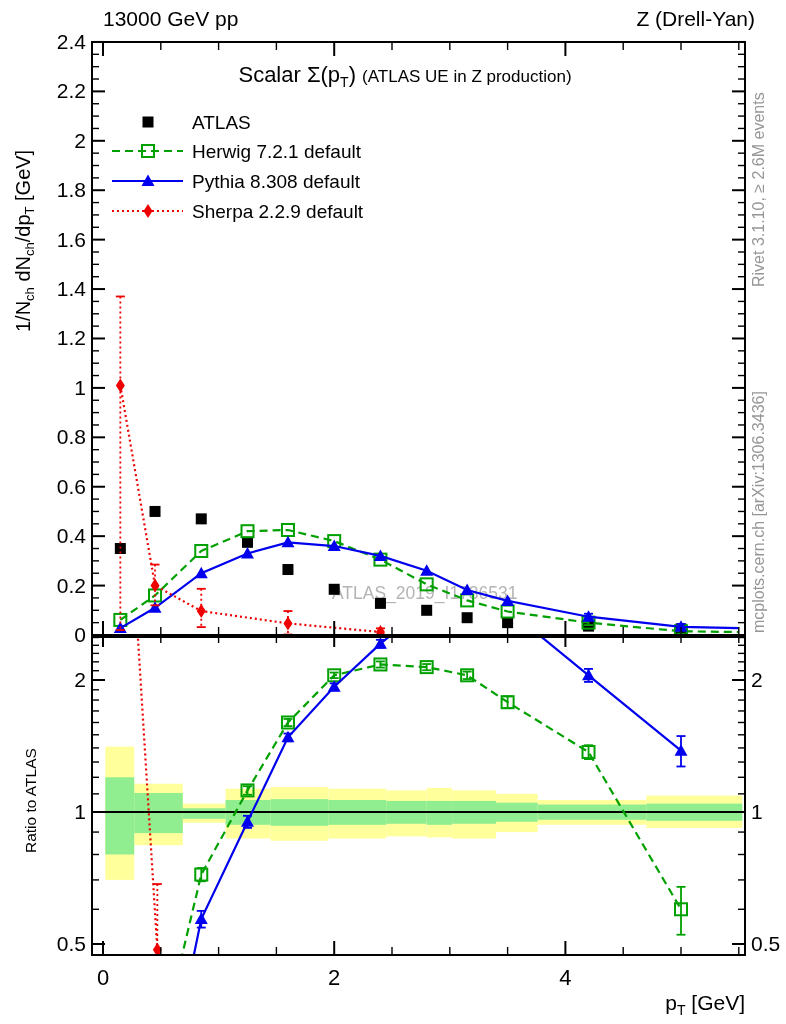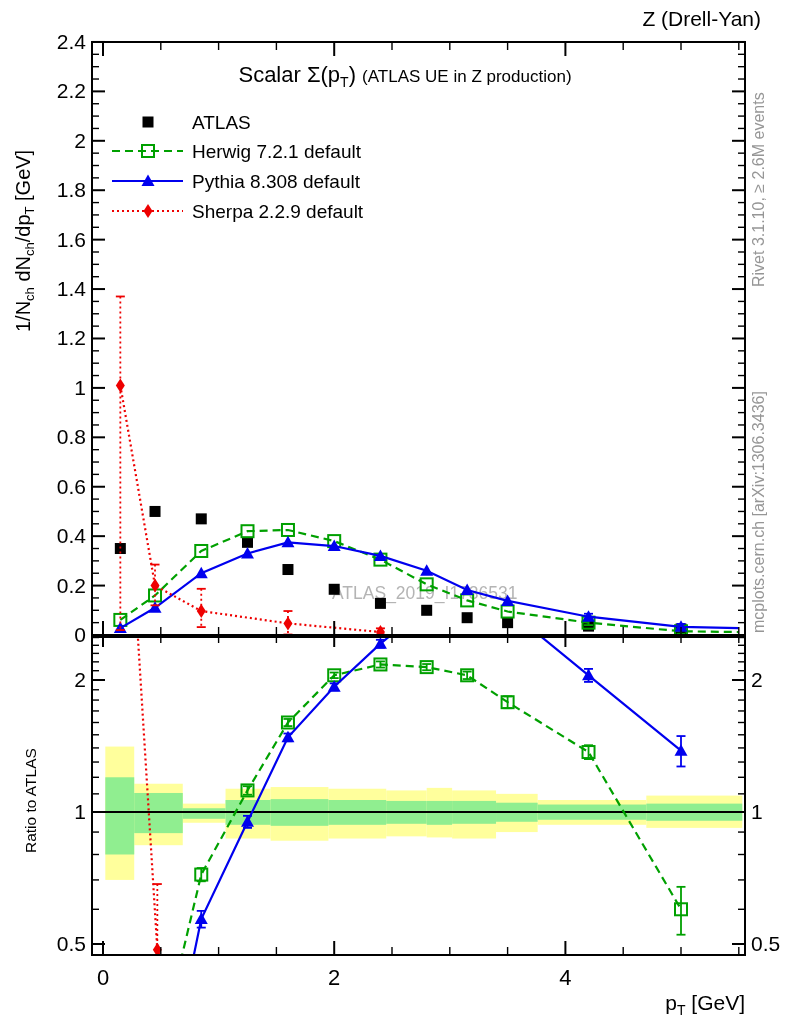--- a/index.html
+++ b/index.html
@@ -1,31 +1,32 @@
 <!DOCTYPE html>
 <html><head>
 <meta charset="utf-8">
 <style>
   html,body{margin:0;padding:0;background:#fff;}
   .page{position:relative;width:786px;height:1024px;background:#fff;overflow:hidden;
         font-family:"Liberation Sans",sans-serif;}
   .hdr{position:absolute;top:7px;font-size:21px;color:#000;white-space:nowrap;}
   .hdr.beam{left:103px;}
-  .hdr.proc{right:25px;}
+  .hdr.proc{right:31px;}
   .rot{position:absolute;transform:rotate(-90deg);transform-origin:0 0;
        white-space:nowrap;color:#969696;font-size:16px;}
   .rot.ratioylab{color:#000;font-size:15.5px;left:22px;top:853px;}
   .rot.note1{left:750px;top:287px;}
   .rot.note2{left:750px;top:633px;}
   svg{position:absolute;left:0;top:0;}
 </style>
 </head>
 <body>
 
 <div class="page">
+  <div class="hdr beam">13000 GeV pp</div>
   <div class="hdr proc">Z (Drell-Yan)</div>
   <div class="rot note1">Rivet 3.1.10, ≥ 2.6M events</div>
   <div class="rot note2">mcplots.cern.ch [arXiv:1306.3436]</div>
   <div class="rot ratioylab">Ratio to ATLAS</div>
   <svg id="chart" width="786" height="1024" viewBox="0 0 786 1024">
       <defs>
         <clipPath id="clipTop">
           <rect x="93" y="43" width="651" height="591"></rect>
         </clipPath>
         <clipPath id="clipRatio">

